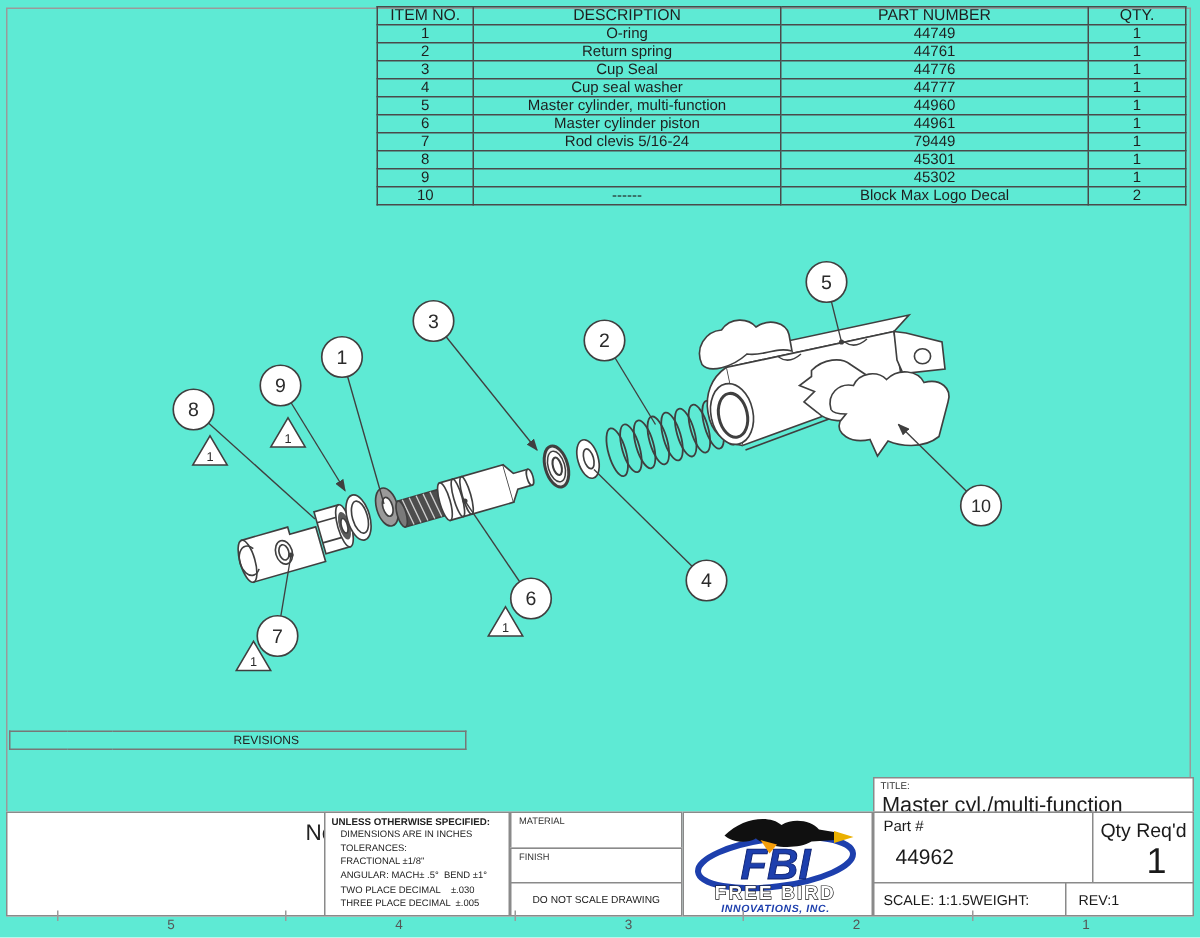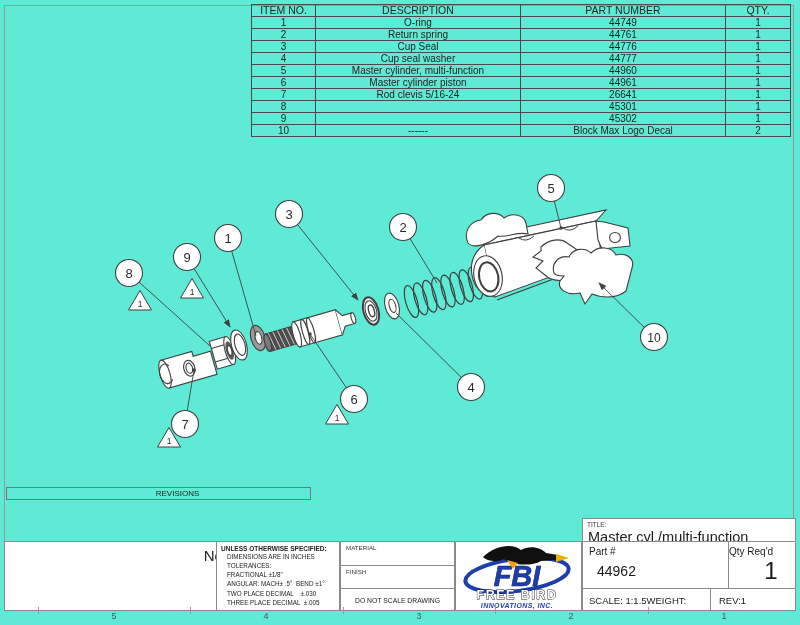--- a/index.html
+++ b/index.html
@@ -47,21 +47,21 @@
   .small-label { font-size:6.2px; padding:2px 0 0 5px; color:#333; }
   .noscale { font-size:6.8px; padding-top:8px; color:#222; }
   .logo-box { left:455px; top:541px; width:127px; height:70px; }
   .title-box { left:582px; top:518px; width:214px; height:24px; }
   .title-label { font-size:6.5px; padding:2px 0 0 4px; color:#333; }
   .title-text { font-size:14.5px; padding:1px 0 0 5px; color:#1c1c1c; }
   .part-cell { left:582px; top:541px; width:147px; height:48px; }
   .part-label { font-size:10px; padding:4px 0 0 6px; }
   .part-number { font-size:14px; padding:6px 0 0 14px; }
   .qty-cell { left:728px; top:541px; width:68px; height:48px; }
-  .qty-label { font-size:10px; padding:4px 4px 0 0; }
+  .qty-label { font-size:13px; padding:4px 4px 0 0; text-align:right; }
   .qty-value { font-size:24px; font-weight:300; text-align:center; padding-left:18px; }
   .scale-cell { left:582px; top:588px; width:129px; height:23px; font-size:9.5px; padding:6px 0 4px 6px; }
   .rev-cell { left:710px; top:588px; width:86px; height:23px; font-size:9.5px; padding:6px 16px 0 8px; }
 
   
   .zone { position:absolute; top:611px; width:30px; text-align:center; font-size:9px; color:#555; }
   .tick { position:absolute; top:607px; width:1px; height:7px; background:#9a9a9a; }
 
   svg text { font-family:"Liberation Sans", sans-serif; }
   .draw-svg { left:0; top:0; }
@@ -119,21 +119,21 @@
         </tr>
     <tr>
           <td>6</td>
           <td>Master cylinder piston</td>
           <td>44961</td>
           <td>1</td>
         </tr>
     <tr>
           <td>7</td>
           <td>Rod clevis 5/16-24</td>
-          <td>26641</td>
+          <td>79449</td>
           <td>1</td>
         </tr>
     <tr>
           <td>8</td>
           <td></td>
           <td>45301</td>
           <td>1</td>
         </tr>
     <tr>
           <td>9</td>

